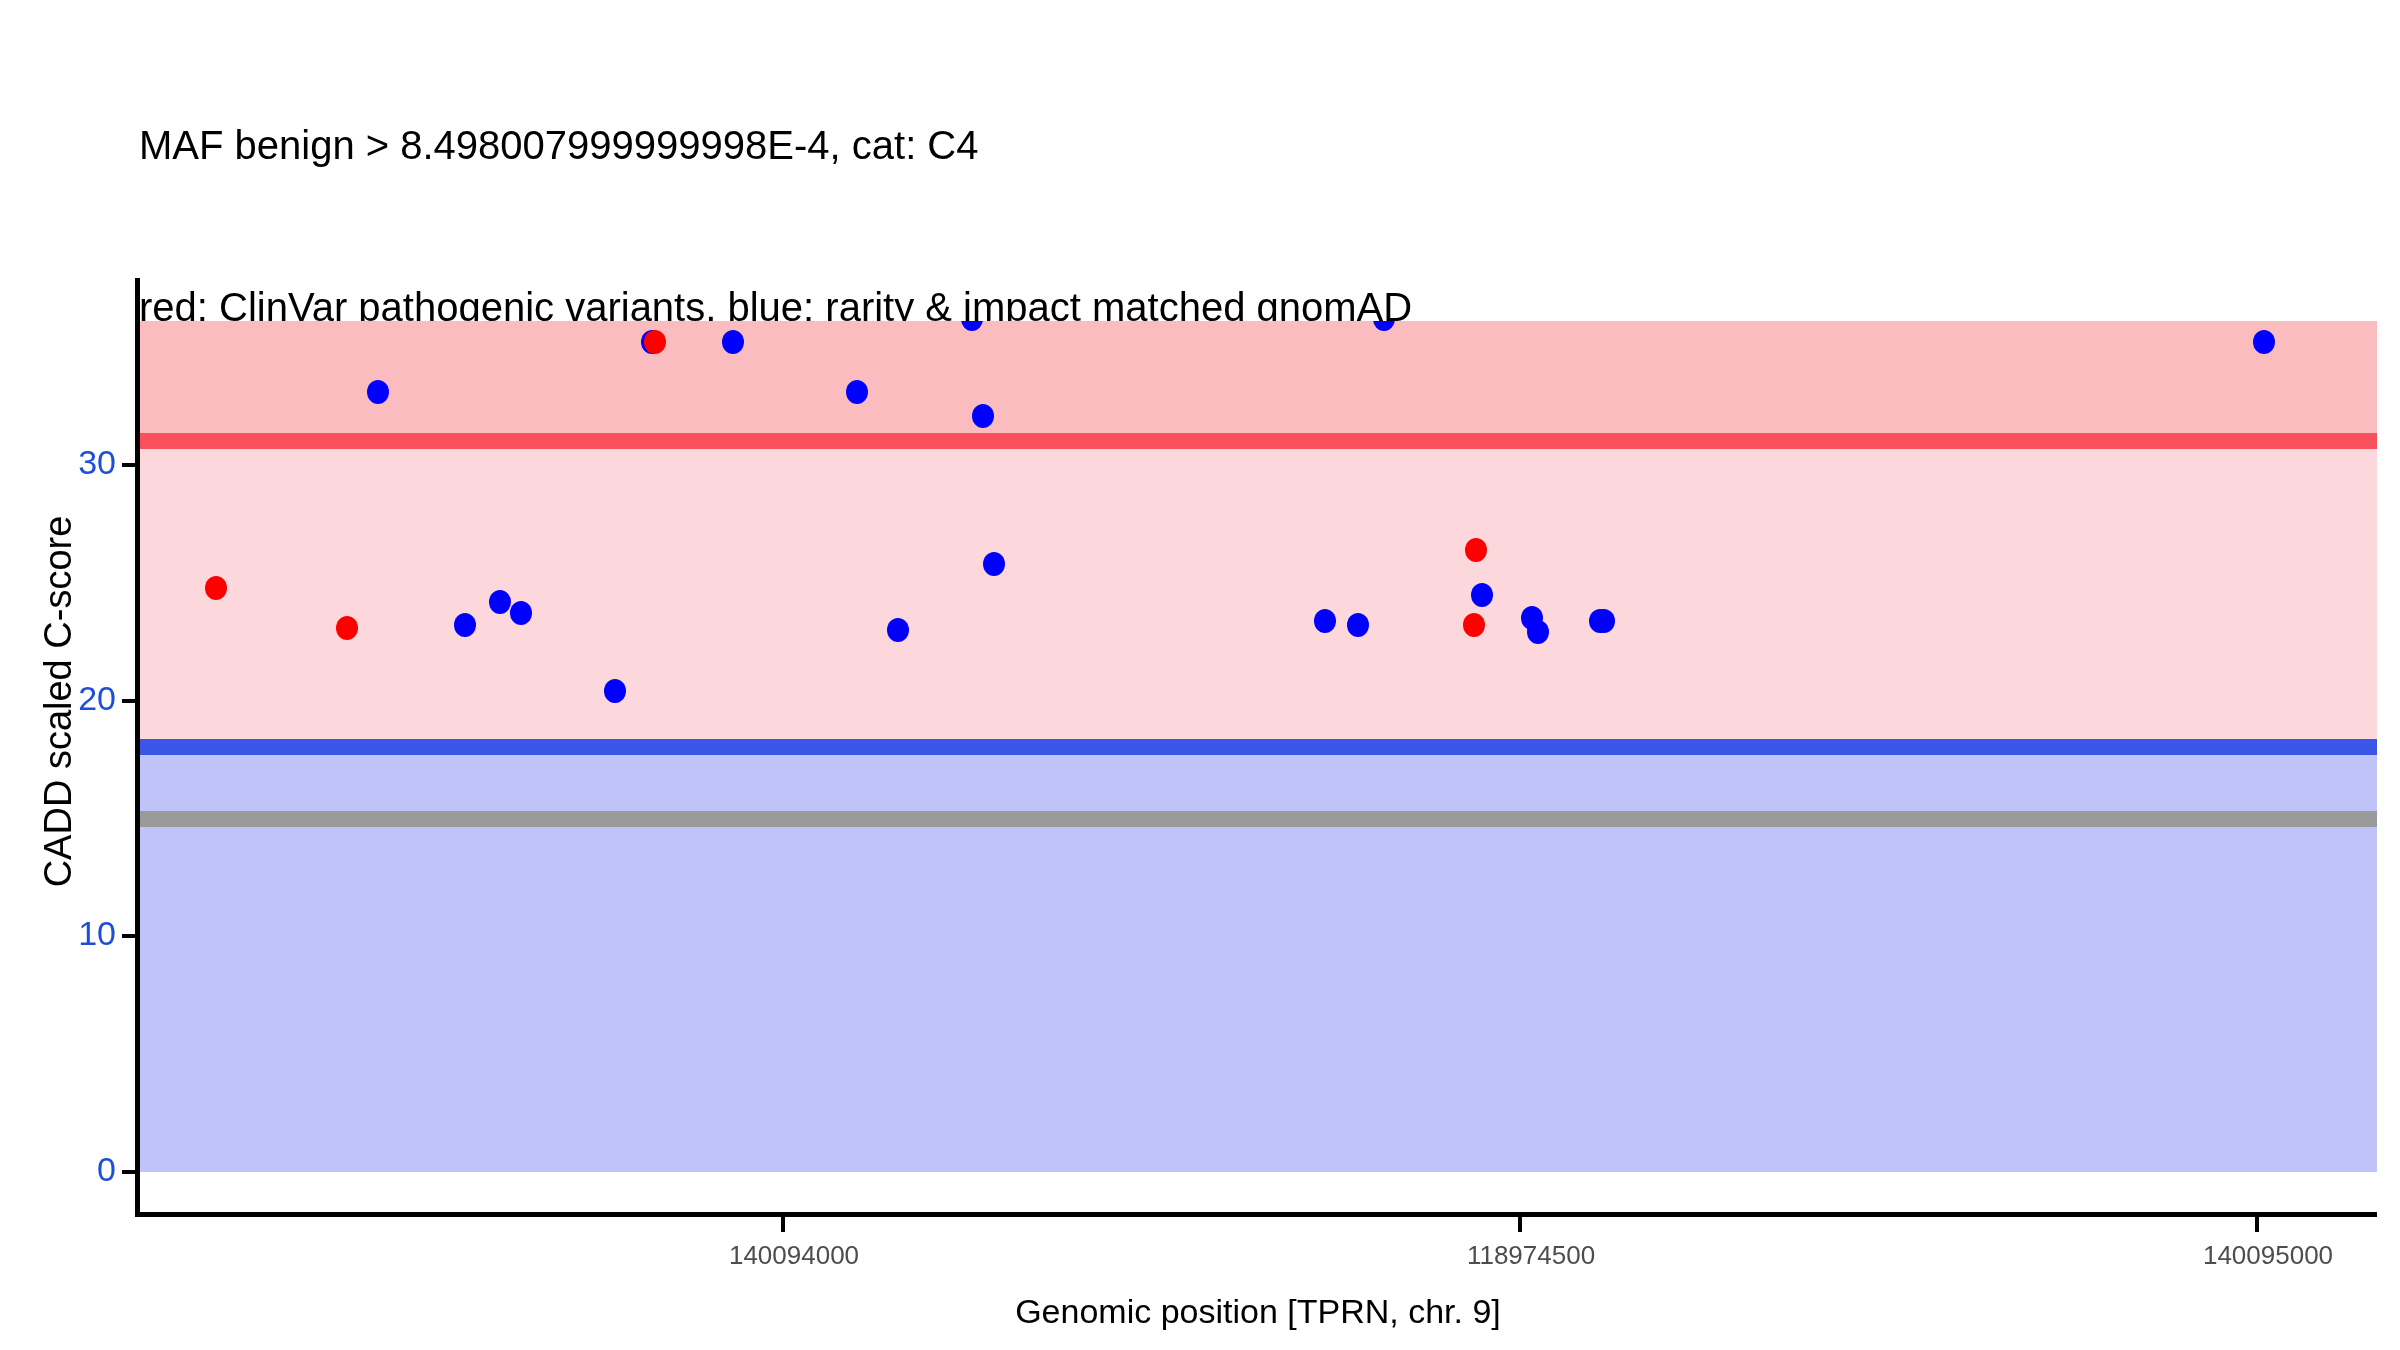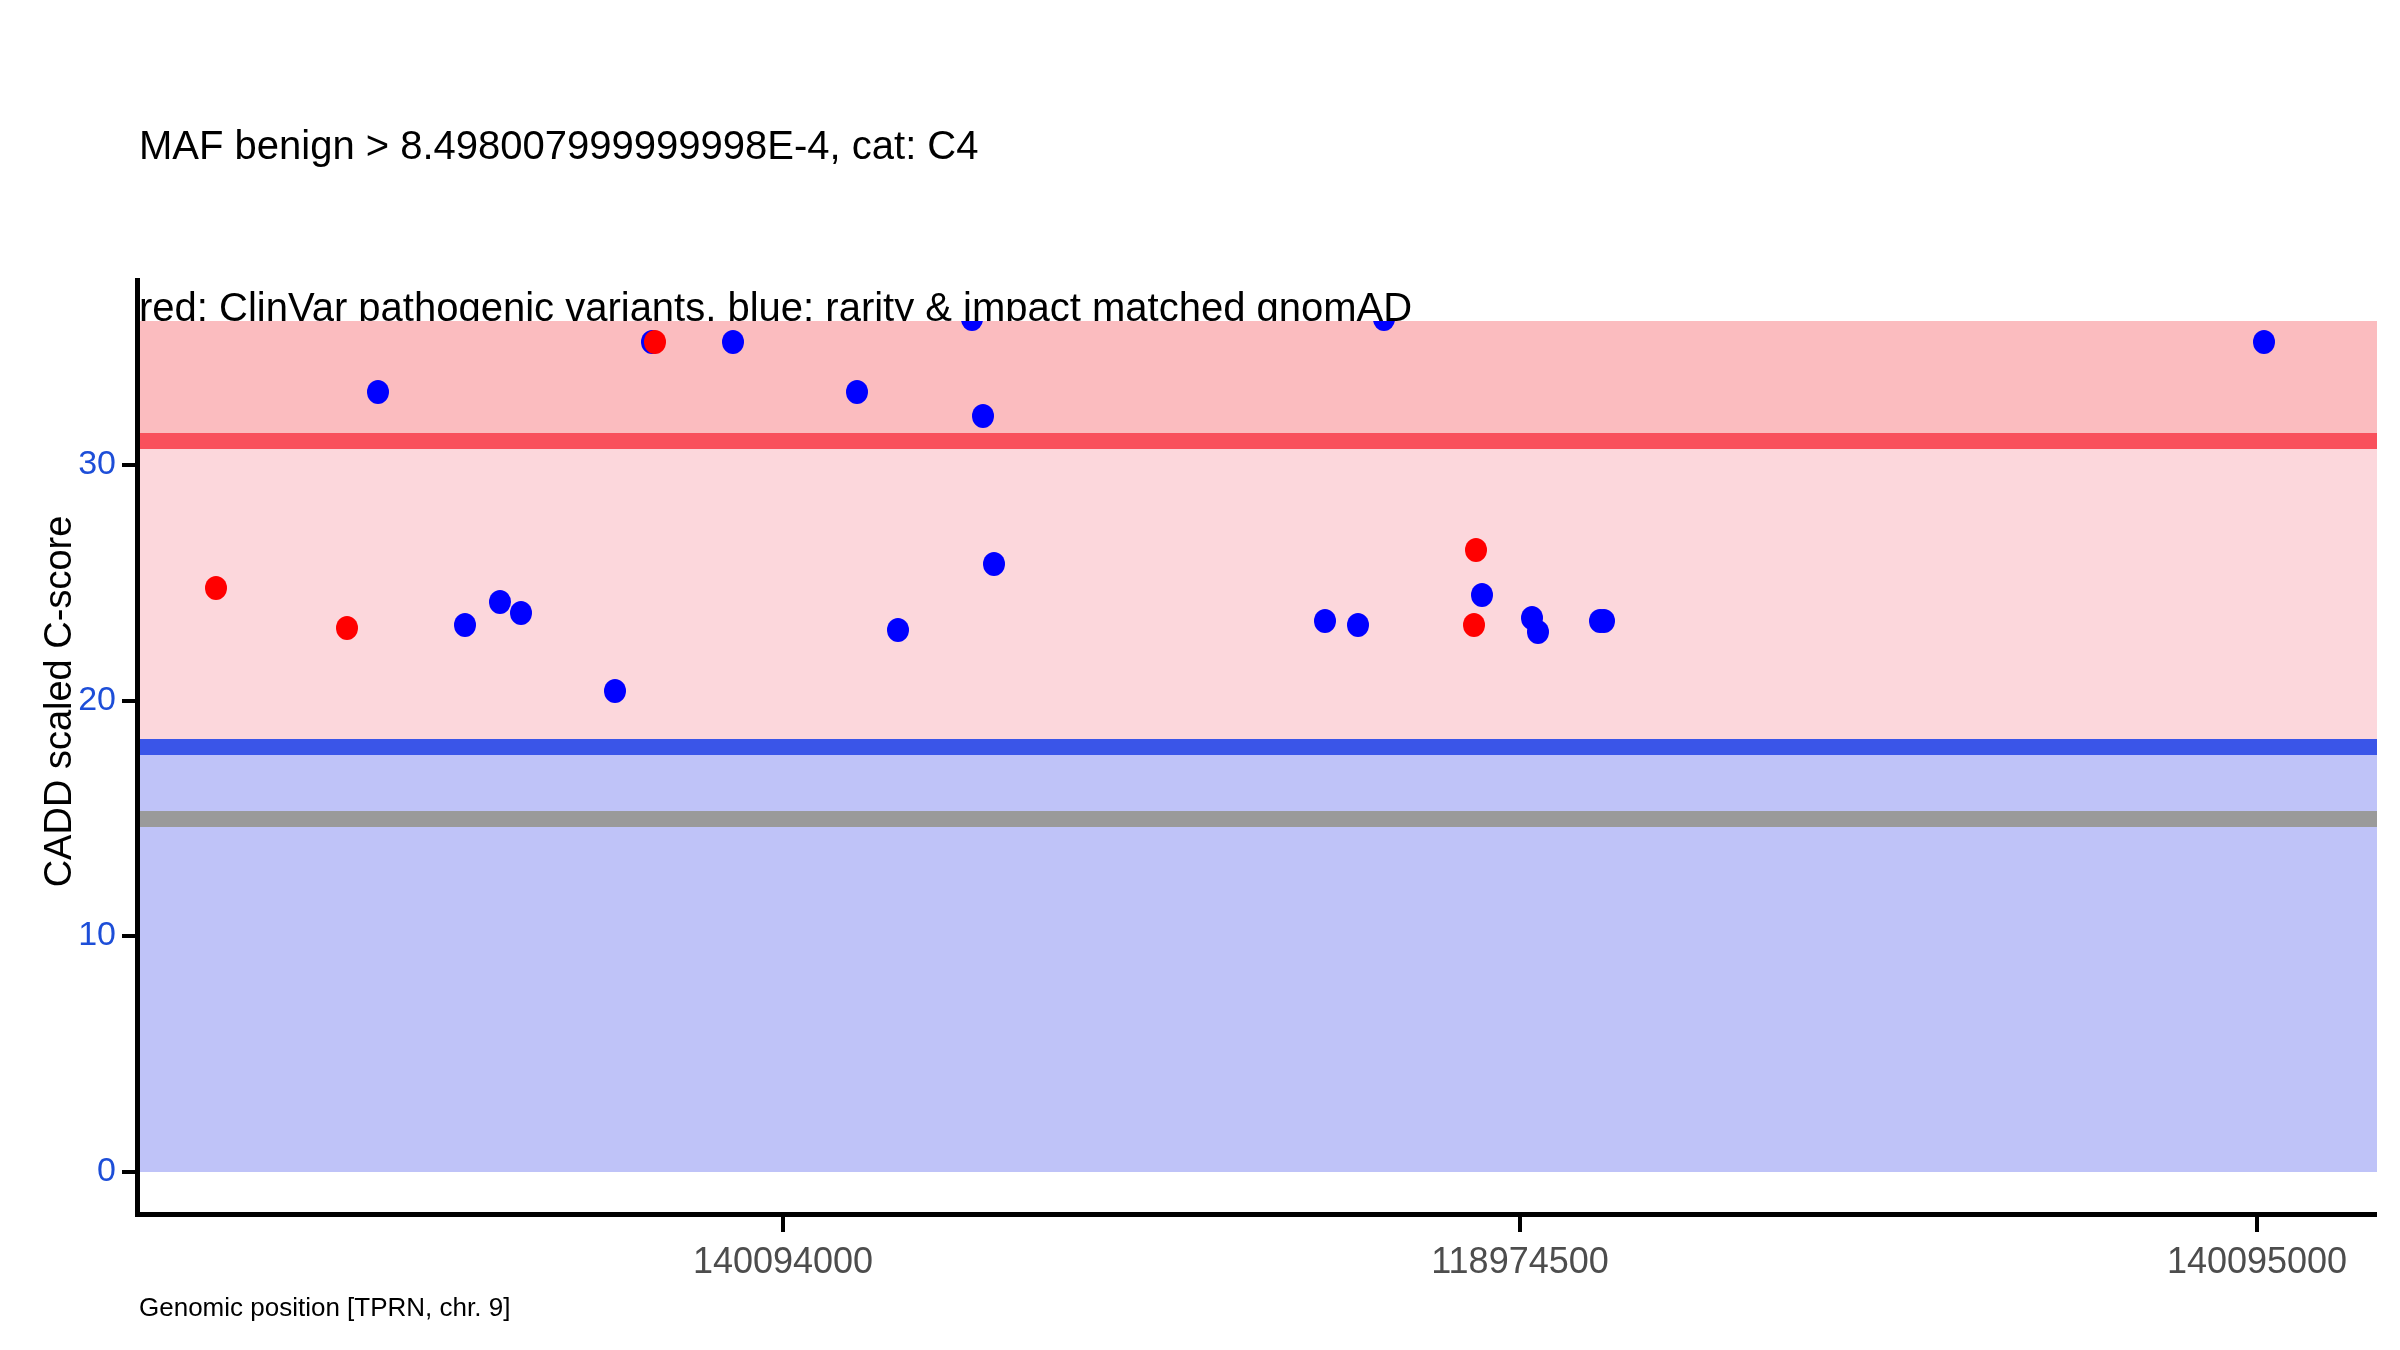--- a/index.html
+++ b/index.html
@@ -40,36 +40,36 @@
   #x-axis-line{
     position:absolute;left:135px;top:1212px;width:2242px;height:5px;background:#000;
   }
   .y-tick{position:absolute;width:14px;height:4px;background:#000;left:122px;}
   .x-tick{position:absolute;width:4px;height:15px;background:#000;top:1217px;}
   .y-tick-label{
     position:absolute;right:2345px;
     font-size:34px;color:#1d4ed8;text-align:right;white-space:nowrap;
   }
   .x-tick-label{
-    position:absolute;font-size:36px;color:#4d4d4d;text-align:center;
-    white-space:nowrap;transform:translateX(-50%);top:1240px;
+    position:absolute;font-size:26px;color:#4d4d4d;text-align:center;
+    white-space:nowrap;transform:translateX(-50%);top:1240px;margin-left:11px;
   }
   #y-axis-title{
     position:absolute;
     left:-292px;top:680px;
     width:700px;
     transform:rotate(-90deg);
     transform-origin:center center;
     text-align:center;
     font-size:38px;color:#000;
     white-space:nowrap;
   }
   #x-axis-title{
     position:absolute;left:139px;top:1292px;width:2238px;
-    text-align:left;font-size:26px;color:#000;white-space:nowrap;
+    text-align:center;font-size:34px;color:#000;white-space:nowrap;
   }
   .pt{
     position:absolute;
     width:22px;height:24px;
     border-radius:50%;
     transform:translate(-50%,-50%);
   }
 </style>
 </head>
 <body>

